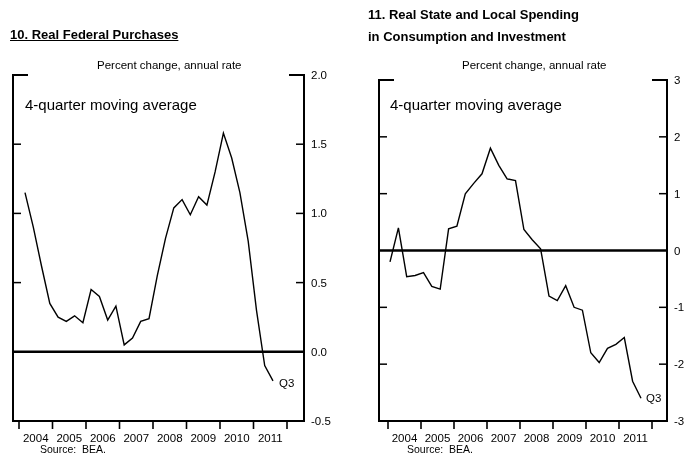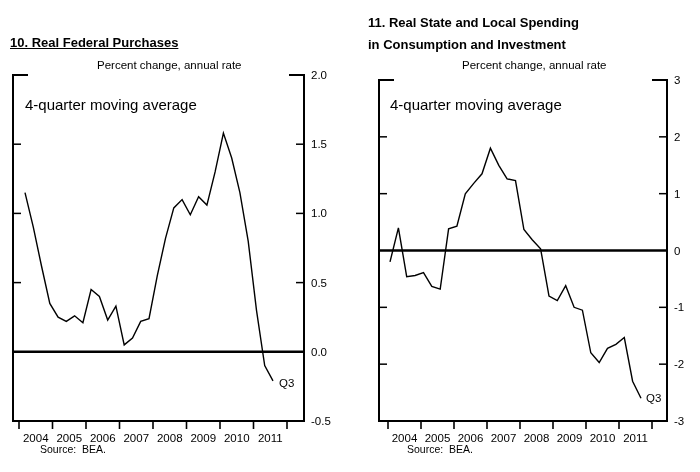--- a/index.html
+++ b/index.html
@@ -6,21 +6,21 @@
   .canvas {
     position: relative;
     width: 700px;
     height: 472px;
     background: #ffffff;
     font-family: "Liberation Sans", sans-serif;
     color: #000000;
     overflow: hidden;
   }
   .lbl { position: absolute; white-space: nowrap; }
-  .title { font-size: 13px; font-weight: bold; letter-spacing: 0; margin-top: 8px; }
+  .title { font-size: 13px; font-weight: bold; letter-spacing: 0; }
   .t-left  { left: 10px;  top: 27px; text-decoration: underline; }
   .t-right1{ left: 368px; top: 7px;  }
   .t-right2{ left: 368px; top: 29px; }
   .unit { font-size: 11.5px; width: 200px; }
   .u-left  { left: 97px;  top: 59px; }
   .u-right { left: 462px; top: 59px; }
   .ann { font-size: 15px; }
   .a-left  { left: 25px;  top: 96px; }
   .a-right { left: 390px; top: 96px; }
   .q3 { font-size: 11.5px; }

